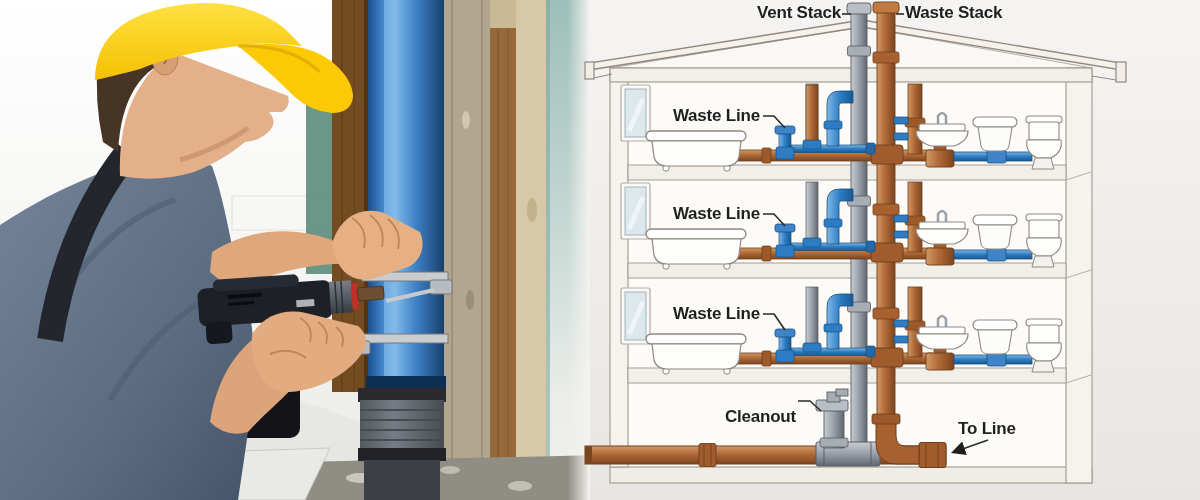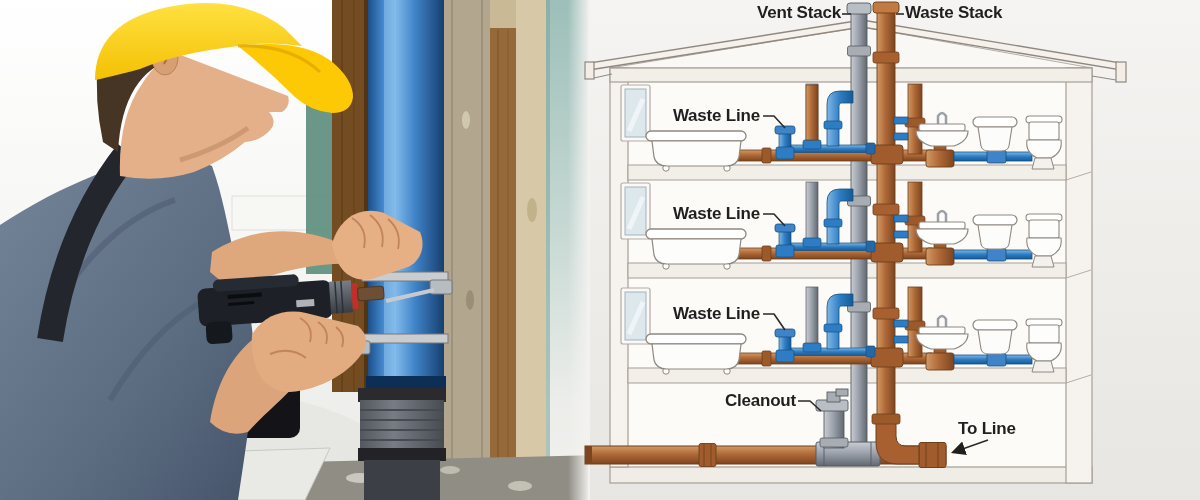--- a/index.html
+++ b/index.html
@@ -342,16 +342,16 @@
       <path d="M798,401 L810,401 L821,411"></path>
       <path d="M988,440 L954,452" marker-end="url(#mArr)"></path>
     </g>
   </svg>
 
   <div class="diagram-label" style="top:4px;right:359px;">Vent Stack</div>
   <div class="diagram-label" style="top:4px;left:905px;">Waste Stack</div>
   <div class="diagram-label" style="top:107px;right:440px;">Waste Line</div>
   <div class="diagram-label" style="top:205px;right:440px;">Waste Line</div>
   <div class="diagram-label" style="top:305px;right:440px;">Waste Line</div>
-  <div class="diagram-label" style="top:392px;right:404px;">Cleanout</div>
+  <div class="diagram-label" style="top:408px;right:404px;">Cleanout</div>
   <div class="diagram-label" style="top:420px;left:958px;">To Line</div>
 
 </div>
 
 </body></html>

